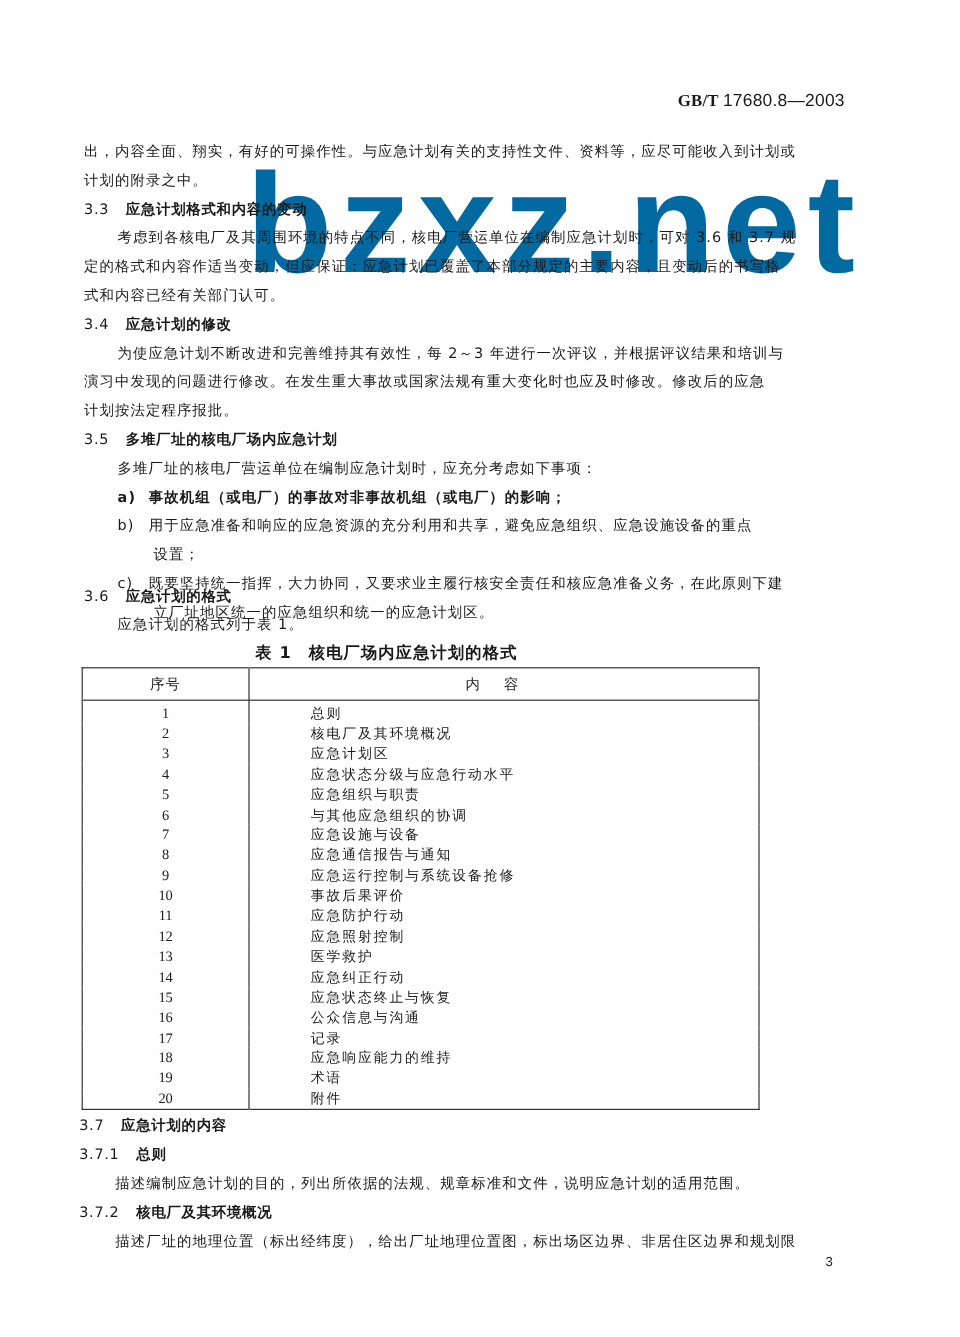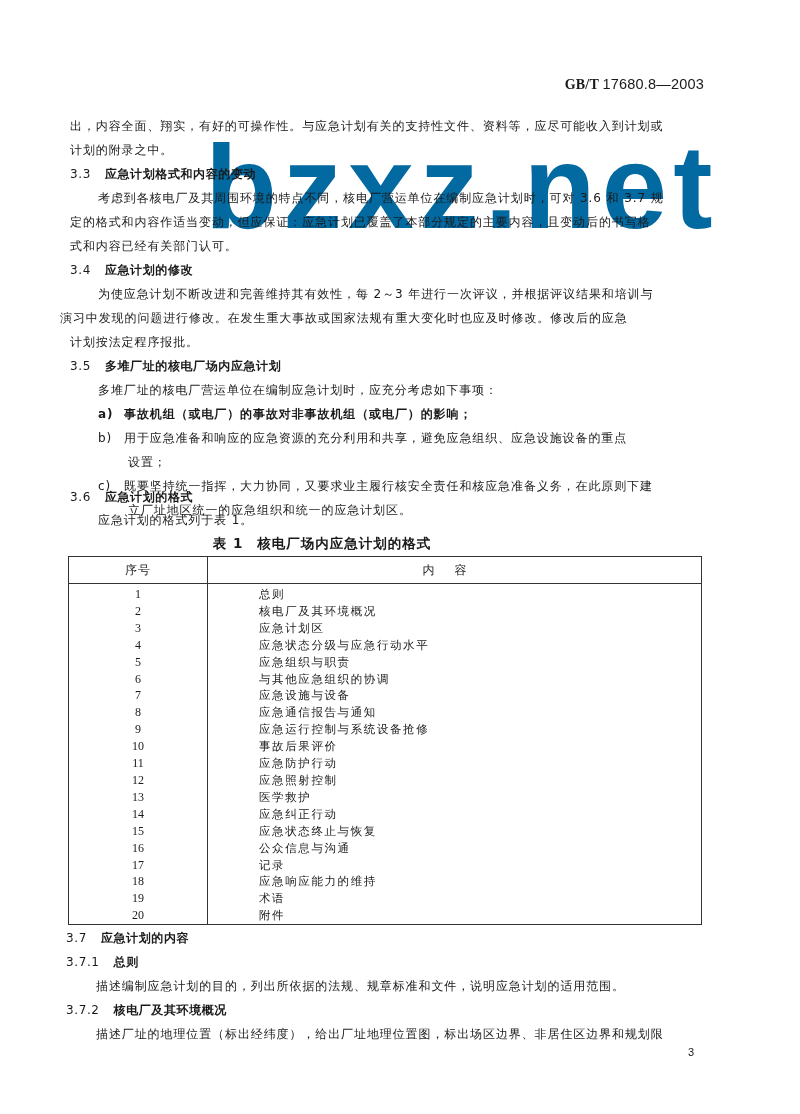--- a/index.html
+++ b/index.html
@@ -26,21 +26,21 @@
     }
     .heading { font-weight: bold; letter-spacing: 0.6px; }
     .heading .sec { font-weight: normal; display: inline-block; margin-right: 14px; }
     .item-label { display: inline-block; width: 26px; }
     .caption {
       position: absolute; left: 0; width: 644px; top: 535px; text-align: center;
       font-weight: bold; font-size: 13.5px; letter-spacing: 1px;
     }
     .caption .sp { display: inline-block; width: 14px; }
     table.fmt {
-      position: absolute; left: 68px; top: 556px; width: 634px;
+      position: absolute; left: 68px; top: 556px; width: 565px;
       border-collapse: collapse; font-size: 11.5px;
       border: 1.5px solid #333;
       padding-left: 31px;
     }
     table.fmt th {
       font-weight: normal; height: 24px; border-bottom: 1.5px solid #333;
       letter-spacing: 1px; font-size: 12px;
     }
     table.fmt th.c-num { width: 136px; border-right: 1px solid #333; }
     table.fmt th.c-content { letter-spacing: 20px; }
@@ -75,21 +75,21 @@
     <span class="sec">3.3</span><span>应急计划格式和内容的变动</span>
   </div>
   <div class="line" style="left:98px; top:190px;">考虑到各核电厂及其周围环境的特点不同，核电厂营运单位在编制应急计划时，可对 3.6 和 3.7 规</div>
   <div class="line" style="left:70px; top:214px;">定的格式和内容作适当变动，但应保证：应急计划已覆盖了本部分规定的主要内容，且变动后的书写格</div>
   <div class="line" style="left:70px; top:238px;">式和内容已经有关部门认可。</div>
 
   <div class="line heading" style="left:70px; top:262px;">
     <span class="sec">3.4</span><span>应急计划的修改</span>
   </div>
   <div class="line" style="left:98px; top:286px;">为使应急计划不断改进和完善维持其有效性，每 2～3 年进行一次评议，并根据评议结果和培训与</div>
-  <div class="line" style="left:60px; top:310px;">演习中发现的问题进行修改。在发生重大事故或国家法规有重大变化时也应及时修改。修改后的应急</div>
+  <div class="line" style="left:70px; top:310px;">演习中发现的问题进行修改。在发生重大事故或国家法规有重大变化时也应及时修改。修改后的应急</div>
   <div class="line" style="left:70px; top:334px;">计划按法定程序报批。</div>
 
   <div class="line heading" style="left:70px; top:358px;">
     <span class="sec">3.5</span><span>多堆厂址的核电厂场内应急计划</span>
   </div>
   <div class="line" style="left:98px; top:382px;">多堆厂址的核电厂营运单位在编制应急计划时，应充分考虑如下事项：</div>
 
   <div class="line" style="left:98px; top:406px;font-weight:bold;">
     <span class="item-label">a)</span><span>事故机组（或电厂）的事故对非事故机组（或电厂）的影响；</span>
   </div>

